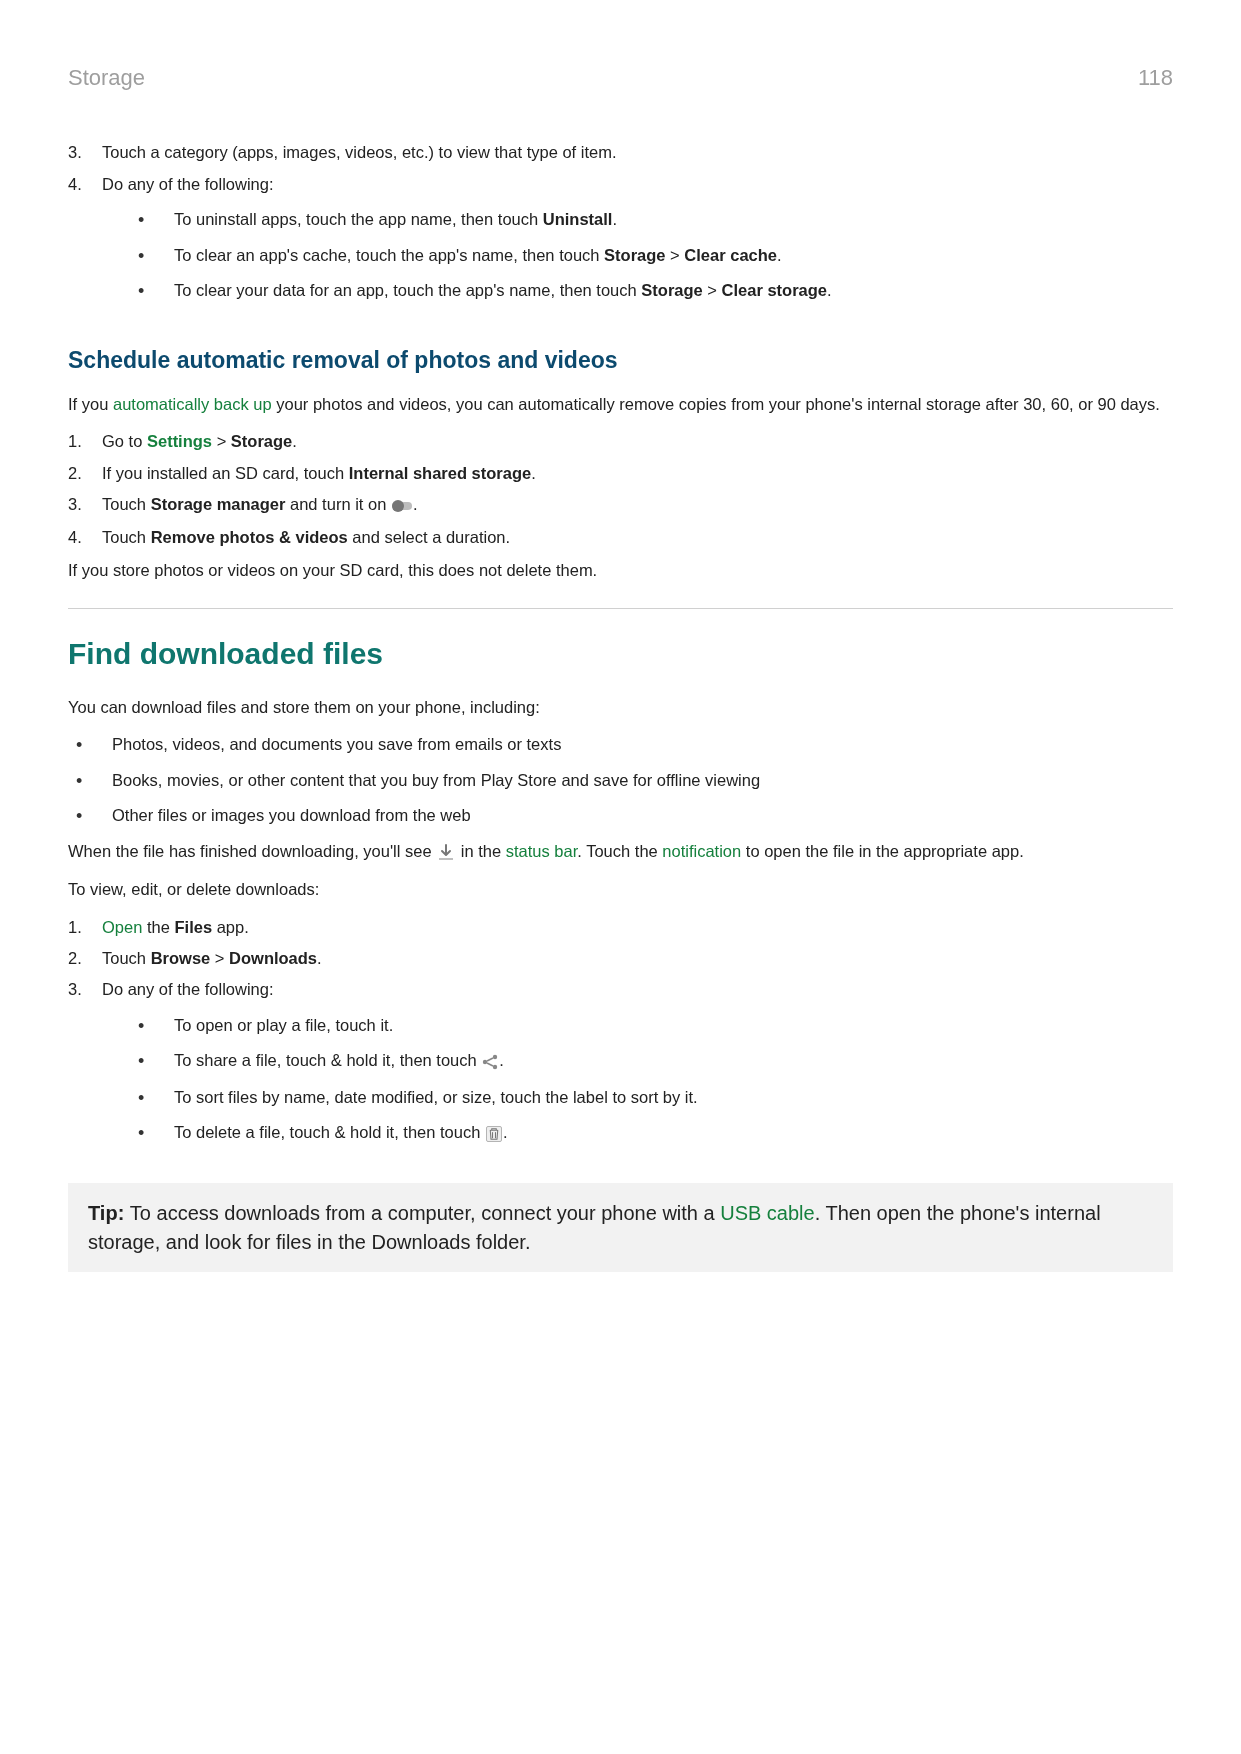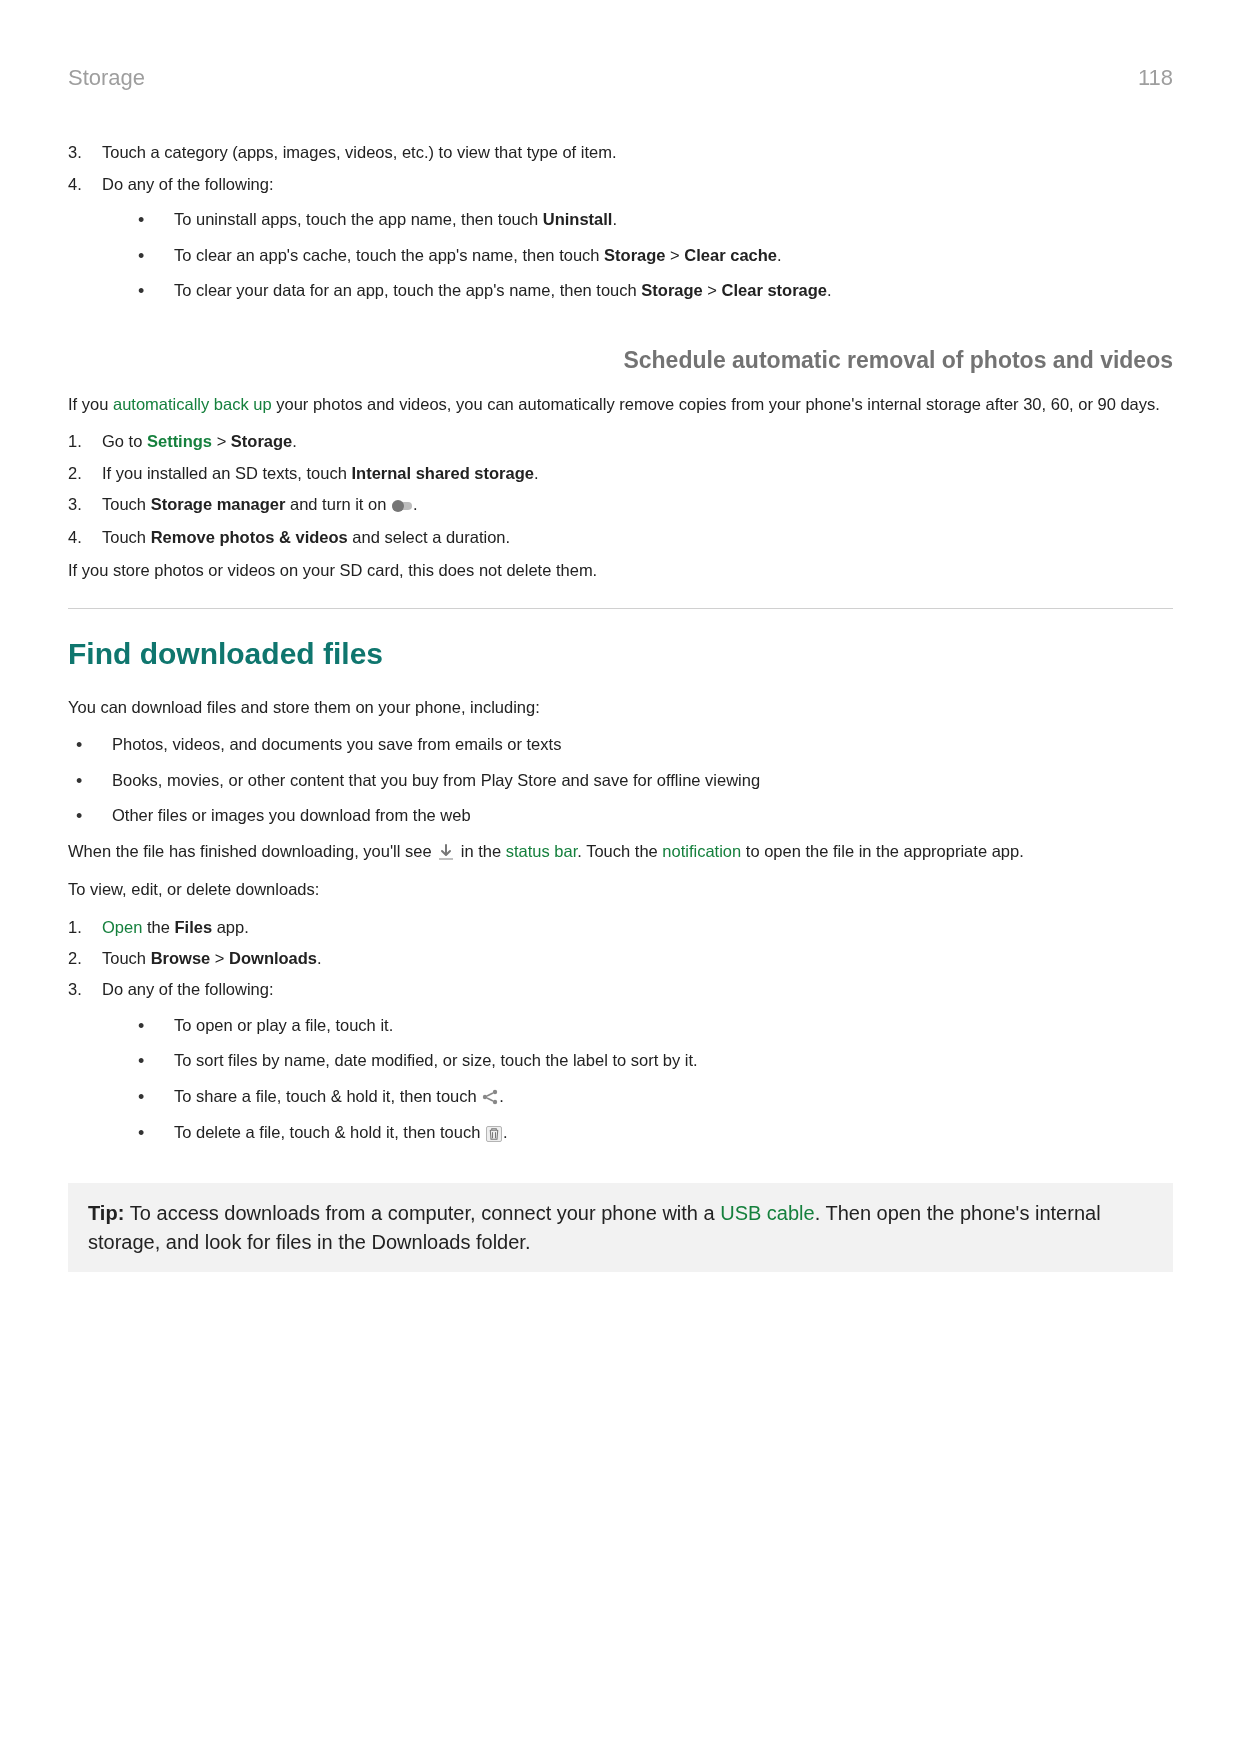--- a/index.html
+++ b/index.html
@@ -23,22 +23,21 @@
   h1 {
     font-size: 30px;
     font-weight: bold;
     margin: 24px 0 20px 0;
     color: #0f766e;
   }
   h2 {
     font-size: 23px;
     font-weight: bold;
     margin: 30px 0 16px 0;
-    color: #737373;
-    text-align: right;
+    color: #0c4a6e;
   }
   p {
     margin: 10px 0 14px 0;
   }
   ol.numbered {
     list-style: none;
     padding-left: 0;
     margin: 10px 0;
   }
   ol.numbered > li {
@@ -140,21 +139,21 @@
 <ol class="numbered">
   <li>
     <span class="num">1.</span>
     <span class="body">
       <span>Go to </span><a class="link bold">Settings</a><span> &gt; </span><span class="bold">Storage</span><span>.</span>
     </span>
   </li>
   <li>
     <span class="num">2.</span>
     <span class="body">
-      <span>If you installed an SD texts, touch </span><span class="bold">Internal shared storage</span><span>.</span>
+      <span>If you installed an SD card, touch </span><span class="bold">Internal shared storage</span><span>.</span>
     </span>
   </li>
   <li>
     <span class="num">3.</span>
     <span class="body">
       <span>Touch </span><span class="bold">Storage manager</span><span> and turn it on </span><span class="icon toggle-icon"><svg width="22" height="14" viewBox="0 0 22 14">
             <rect x="1" y="3" width="20" height="8" rx="4" fill="#bdbdbd"></rect>
             <circle cx="7" cy="7" r="6" fill="#757575"></circle>
           </svg></span><span>.</span>
     </span>
@@ -202,30 +201,30 @@
     <span class="body">
       <span>Touch </span><span class="bold">Browse</span><span> &gt; </span><span class="bold">Downloads</span><span>.</span>
     </span>
   </li>
   <li>
     <span class="num">3.</span>
     <div class="body">
       <span>Do any of the following:</span>
       <ul class="bulleted">
         <li>To open or play a file, touch it.</li>
-        <li>To sort files by name, date modified, or size, touch the label to sort by it.</li>
         <li>
           <span>To share a file, touch &amp; hold it, then touch </span><span class="icon share-icon"><svg width="18" height="16" viewBox="0 0 18 16">
                 <circle cx="14" cy="3" r="2.2" fill="#888"></circle>
                 <circle cx="4" cy="8" r="2.2" fill="#888"></circle>
                 <circle cx="14" cy="13" r="2.2" fill="#888"></circle>
                 <line x1="6" y1="7" x2="12" y2="4" stroke="#888" stroke-width="1.6"></line>
                 <line x1="6" y1="9" x2="12" y2="12" stroke="#888" stroke-width="1.6"></line>
               </svg></span><span>.</span>
         </li>
+        <li>To sort files by name, date modified, or size, touch the label to sort by it.</li>
         <li>
           <span>To delete a file, touch &amp; hold it, then touch </span><span class="icon trash-icon"><svg width="18" height="18" viewBox="0 0 24 24">
                 <rect x="2" y="2" width="20" height="20" rx="2" fill="#eeeeee" stroke="#9e9e9e" stroke-width="1"></rect>
                 <path d="M8 7h8M9 7V5h6v2M7 7l1 12h8l1-12M10 10v7M14 10v7" stroke="#777" stroke-width="1.4" fill="none" stroke-linecap="round"></path>
               </svg></span><span>.</span>
         </li>
       </ul>
     </div>
   </li>
 </ol>

